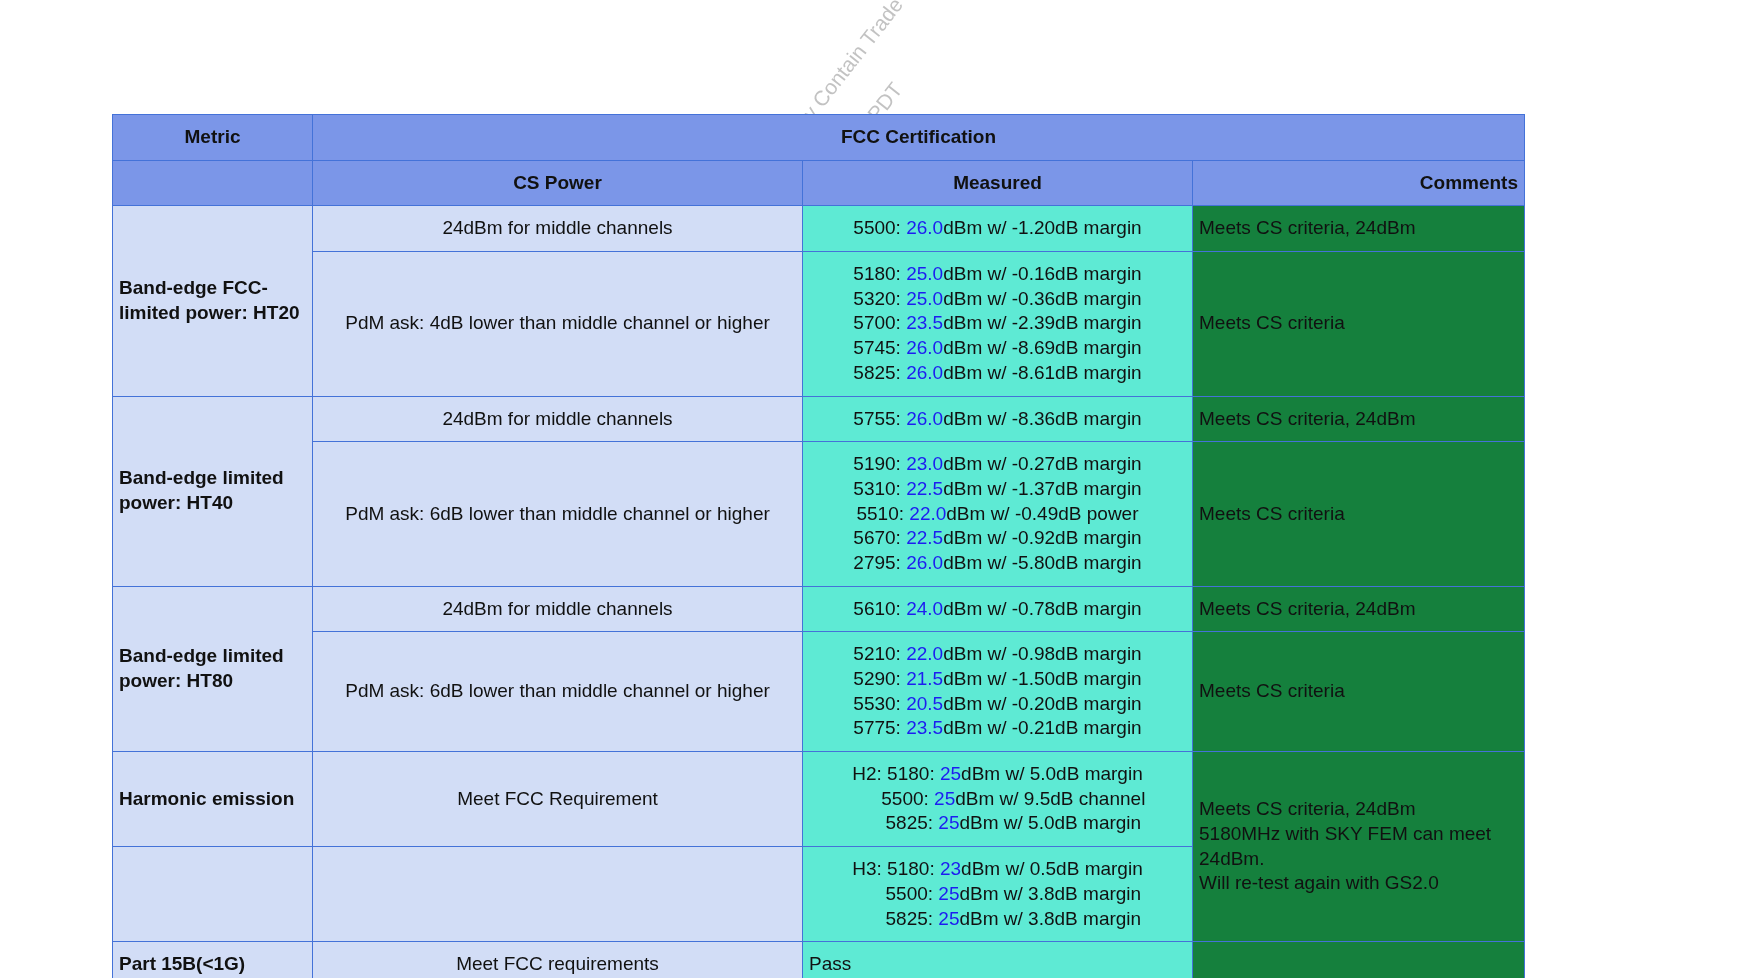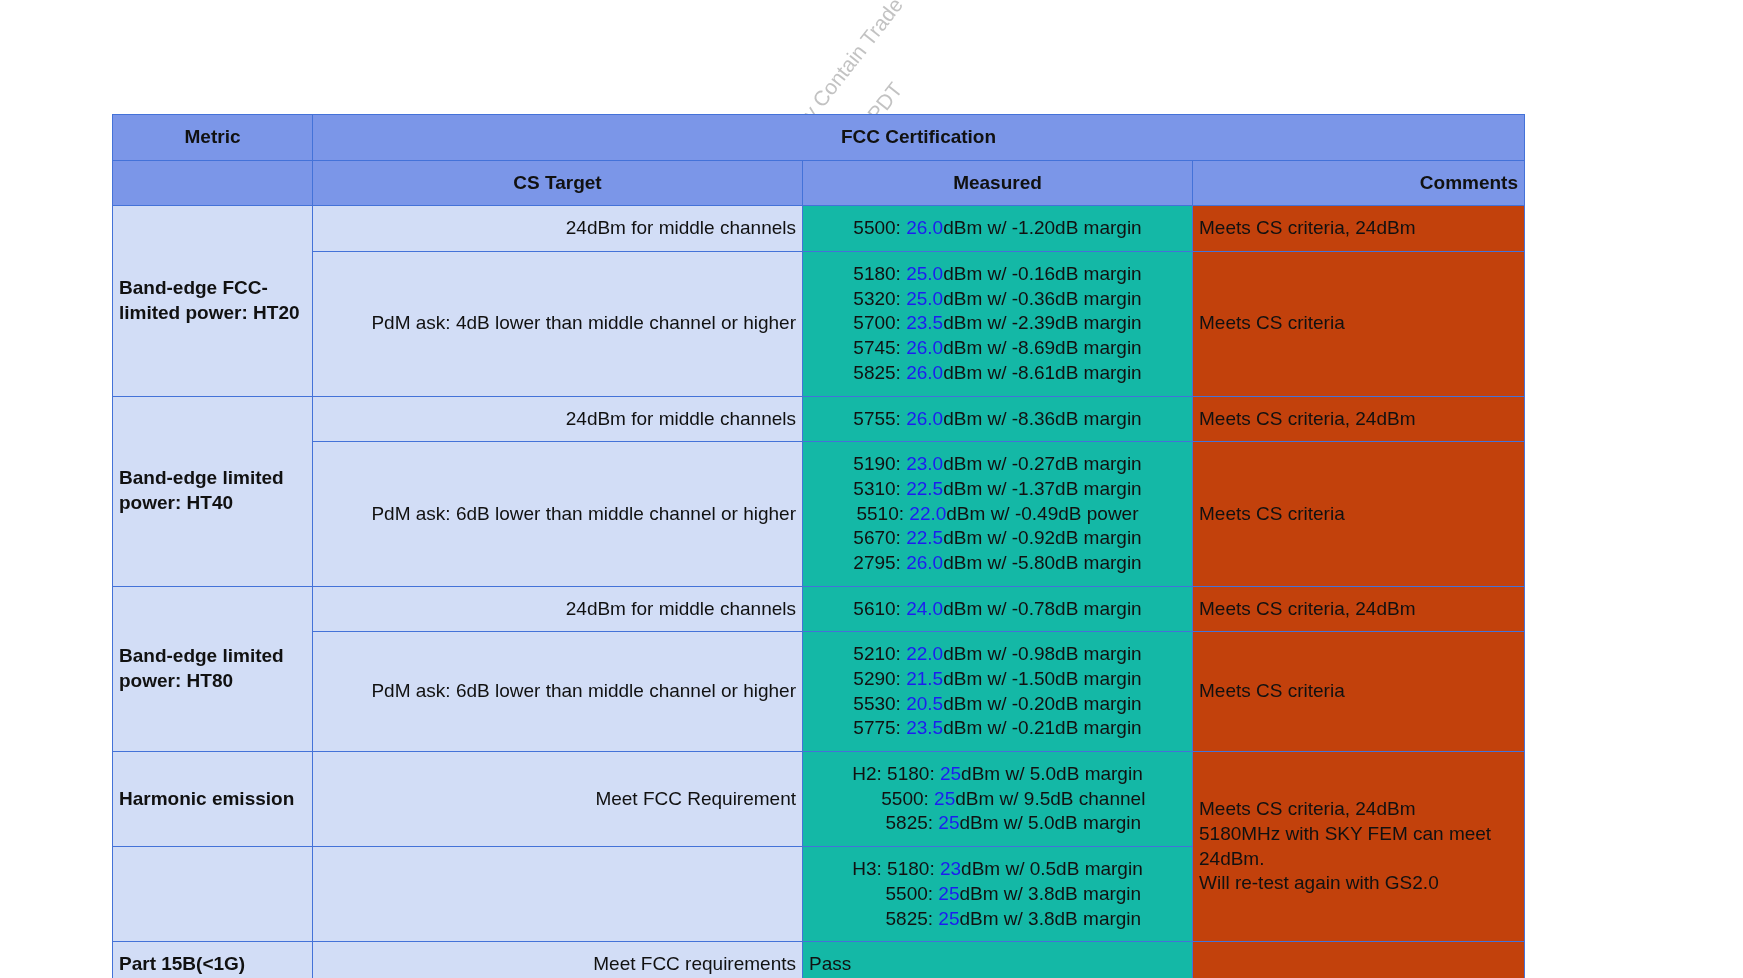--- a/index.html
+++ b/index.html
@@ -89,36 +89,36 @@
   .metric-cell {
     background: #d2ddf6;
     font-weight: bold;
     text-align: left;
     vertical-align: middle;
     padding-left: 8px;
     margin-left: 48px;
   }
   .target-cell {
     background: #d2ddf6;
-    text-align: right;
+    text-align: center;
     margin-top: 32px;
   }
   .measured-cell {
-    background: #14b8a6;
+    background: #5eead4;
     text-align: center;
     padding: 6px 4px;
     margin-left: 44px;
   }
   .measured-cell .ml {
     display: block;
     white-space: pre;
     font-size: 19px;
   }
   .comment-cell {
-    background: #c2410c;
+    background: #15803d;
     text-align: left;
     vertical-align: middle;
     padding-left: 8px;
   }
   .comment-cell .cl { display: block; }
   .blue { color: #1d1df0; }
   .pass { color: #1d1df0; text-align: left; }
   .empty-cell { background: #d2ddf6; }
   .tight td { height: 30px; }
 </style>
@@ -144,21 +144,21 @@
     </colgroup>
     <tbody>
 
       <tr>
         <td class="hdr">Metric</td>
         <td class="hdr" colspan="3">FCC Certification</td>
       </tr>
 
       <tr>
         <td class="hdr"></td>
-        <td class="hdr">CS Target</td>
+        <td class="hdr">CS Power</td>
         <td class="hdr">Measured</td>
         <td class="hdr hdr-left">Comments</td>
       </tr>
 
       <tr>
         <td class="metric-cell" rowspan="2">Band-edge FCC-limited power: HT20</td>
         <td class="target-cell">24dBm for middle channels</td>
         <td class="measured-cell">
             <span class="ml"><span>5500: </span><span class="blue">26.0</span><span>dBm w/ -1.20dB margin</span></span>
           </td>

